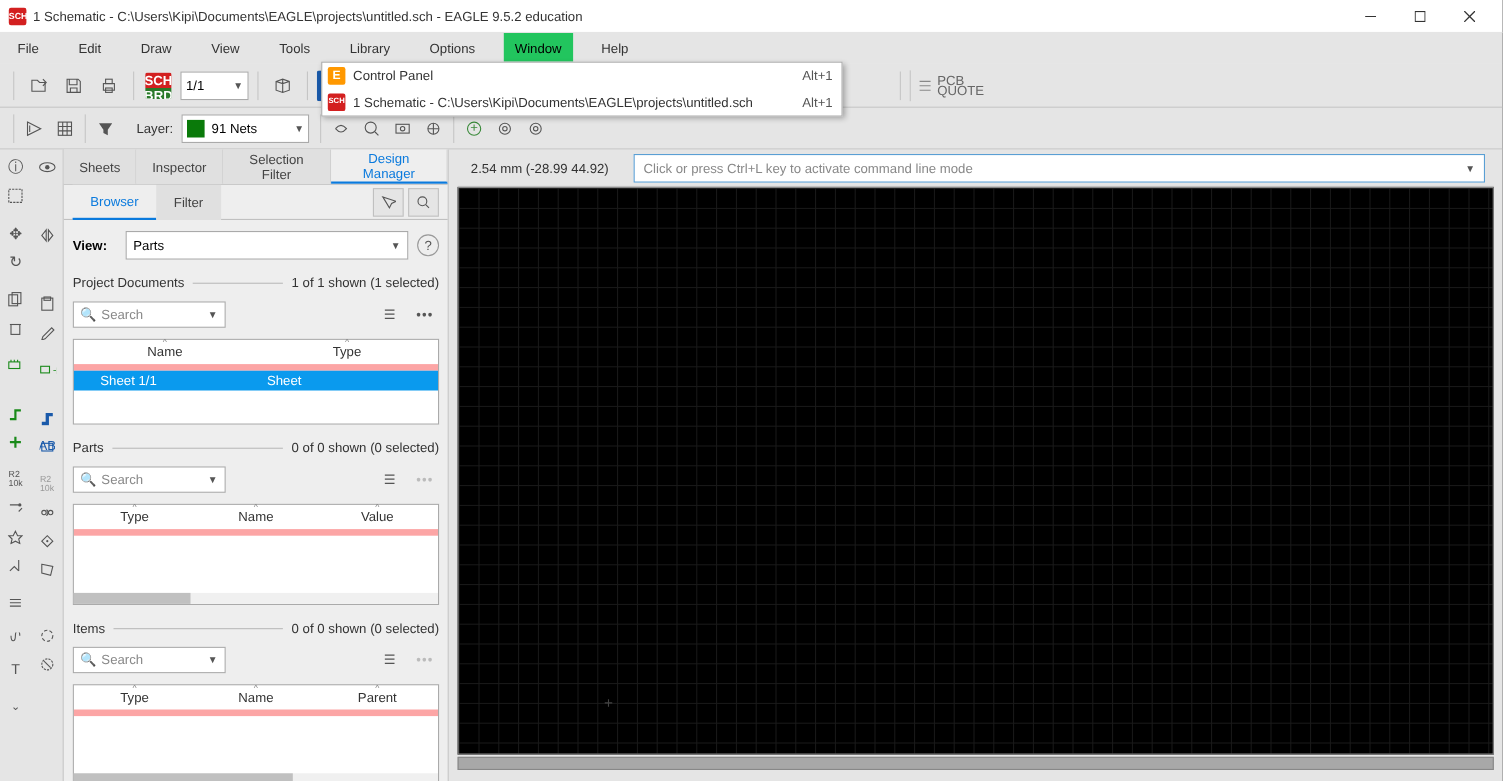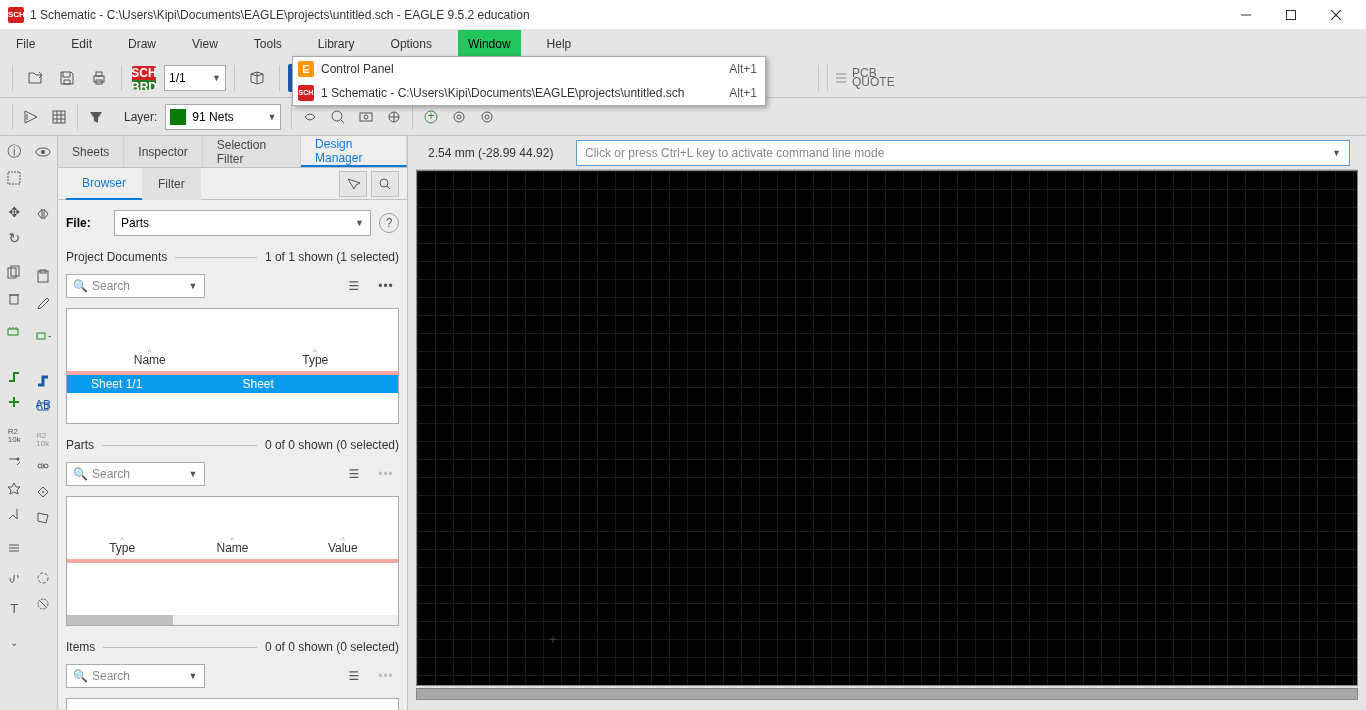--- a/index.html
+++ b/index.html
@@ -52,21 +52,21 @@
 
 
 .vtoolbars { width: 58px; background: #e5e5e5; border-right: 1px solid #c0c0c0; display: flex; }
 .vcol { width: 29px; display: flex; flex-direction: column; align-items: center; padding-top: 4px; gap: 2px; }
 .vcol .vbtn { width: 24px; height: 24px; display: flex; align-items: center; justify-content: center; color: #555; border: 1px solid transparent; font-size: 14px; }
 .vbtn.green { color: #1a8a1a; }
 .vbtn.blue { color: #1a5aaa; }
 
 
 .left-panel { width: 350px; background: #eeeeee; border-right: 1px solid #c0c0c0; display: flex; flex-direction: column; min-height: 0; }
-.panel-tabs-1 { height: 32px; display: flex; align-items: stretch; border-bottom: 1px solid #c0c0c0; }
+.panel-tabs-1 { height: 32px; display: flex; align-items: stretch; border-bottom: 1px solid #c0c0c0; text-align: center; }
 .ptab { padding: 0 14px; display: flex; align-items: center; color: #444; background: #e0e0e0; border-right: 1px solid #d0d0d0; }
 .ptab.active { color: #0a7add; border-bottom: 2px solid #0a7add; background: #eeeeee; }
 .panel-tabs-2 { height: 32px; display: flex; align-items: center; border-bottom: 1px solid #c0c0c0; padding: 0 8px; }
 .ptab2 { padding: 0 16px; height: 32px; display: flex; align-items: center; color: #444; background: #e0e0e0; }
 .ptab2.active { color: #0a7add; border-bottom: 2px solid #0a7add; background: #eeeeee; }
 .panel-tabs-2 .spacer { flex: 1; }
 .zoom-btn { width: 28px; height: 26px; display: flex; align-items: center; justify-content: center; border: 1px solid #c0c0c0; background: #e5e5e5; margin-left: 4px; color: #555; }
 
 .panel-body { flex: 1; overflow: auto; padding: 10px 8px; display: flex; flex-direction: column; gap: 6px; min-height: 0; }
 .view-row { display: flex; align-items: center; gap: 8px; }
@@ -80,21 +80,21 @@
 .section-head .sh-count { color: #333; }
 
 .search-row { display: flex; align-items: center; gap: 6px; margin-top: 4px; }
 .search-box { flex: 1; height: 24px; border: 1px solid #aaa; background: #fff; display: flex; align-items: center; padding: 0 6px; justify-content: space-between; max-width: 220px; }
 .search-box .mag { color: #888; margin-right: 4px; }
 .search-box .ph { color: #888; flex: 1; }
 .list-btn { width: 26px; height: 24px; display: flex; align-items: center; justify-content: center; color: #555; }
 .dots-btn { width: 26px; height: 24px; display: flex; align-items: center; justify-content: center; color: #555; letter-spacing: 1px; }
 
 .mini-table { border: 1px solid #aaa; background: #fff; margin-top: 4px; }
-.mt-head { display: flex; border-bottom: 4px solid #fca5a5; margin-top: 40px; }
+.mt-head { display: flex; border-bottom: 6px solid #fca5a5; }
 .mt-head .mt-h { flex: 1; padding: 4px 8px; text-align: center; color: #333; position: relative; }
 .mt-head .mt-h::before { content: "^"; position: absolute; top: -2px; left: 50%; transform: translateX(-50%); font-size: 8px; color: #888; }
 .mt-body { min-height: 48px; }
 .mt-row { display: flex; padding: 2px 4px; align-items: center; }
 .mt-row.tree::before { content: "▾"; font-size: 9px; margin-right: 4px; color: #333; }
 .mt-row.tree-indent { padding-left: 24px; }
 .mt-row.selected { background: #0a9aee; color: #fff; }
 .mt-row .c1 { flex: 1; }
 .mt-row .c2 { flex: 1; }
 .mt-scroll { height: 10px; background: #f0f0f0; }
@@ -495,21 +495,21 @@
         </div>
       <div class="zoom-btn">
           <svg width="14" height="14">
             <circle cx="6" cy="6" r="4" fill="none" stroke="#555"></circle>
             <line x1="9" y1="9" x2="12" y2="12" stroke="#555"></line>
           </svg>
         </div>
     </div>
     <div class="panel-body">
       <div class="view-row">
-        <span class="vlabel">File:</span>
+        <span class="vlabel">View:</span>
         <div class="dropdown">
             <span>Parts</span>
             <span class="chev">▼</span>
           </div>
         <div class="help-circ">?</div>
       </div>
 
       <div class="section-head">
         <span class="sh-label">Project Documents</span>
         <div class="sh-line"></div>

